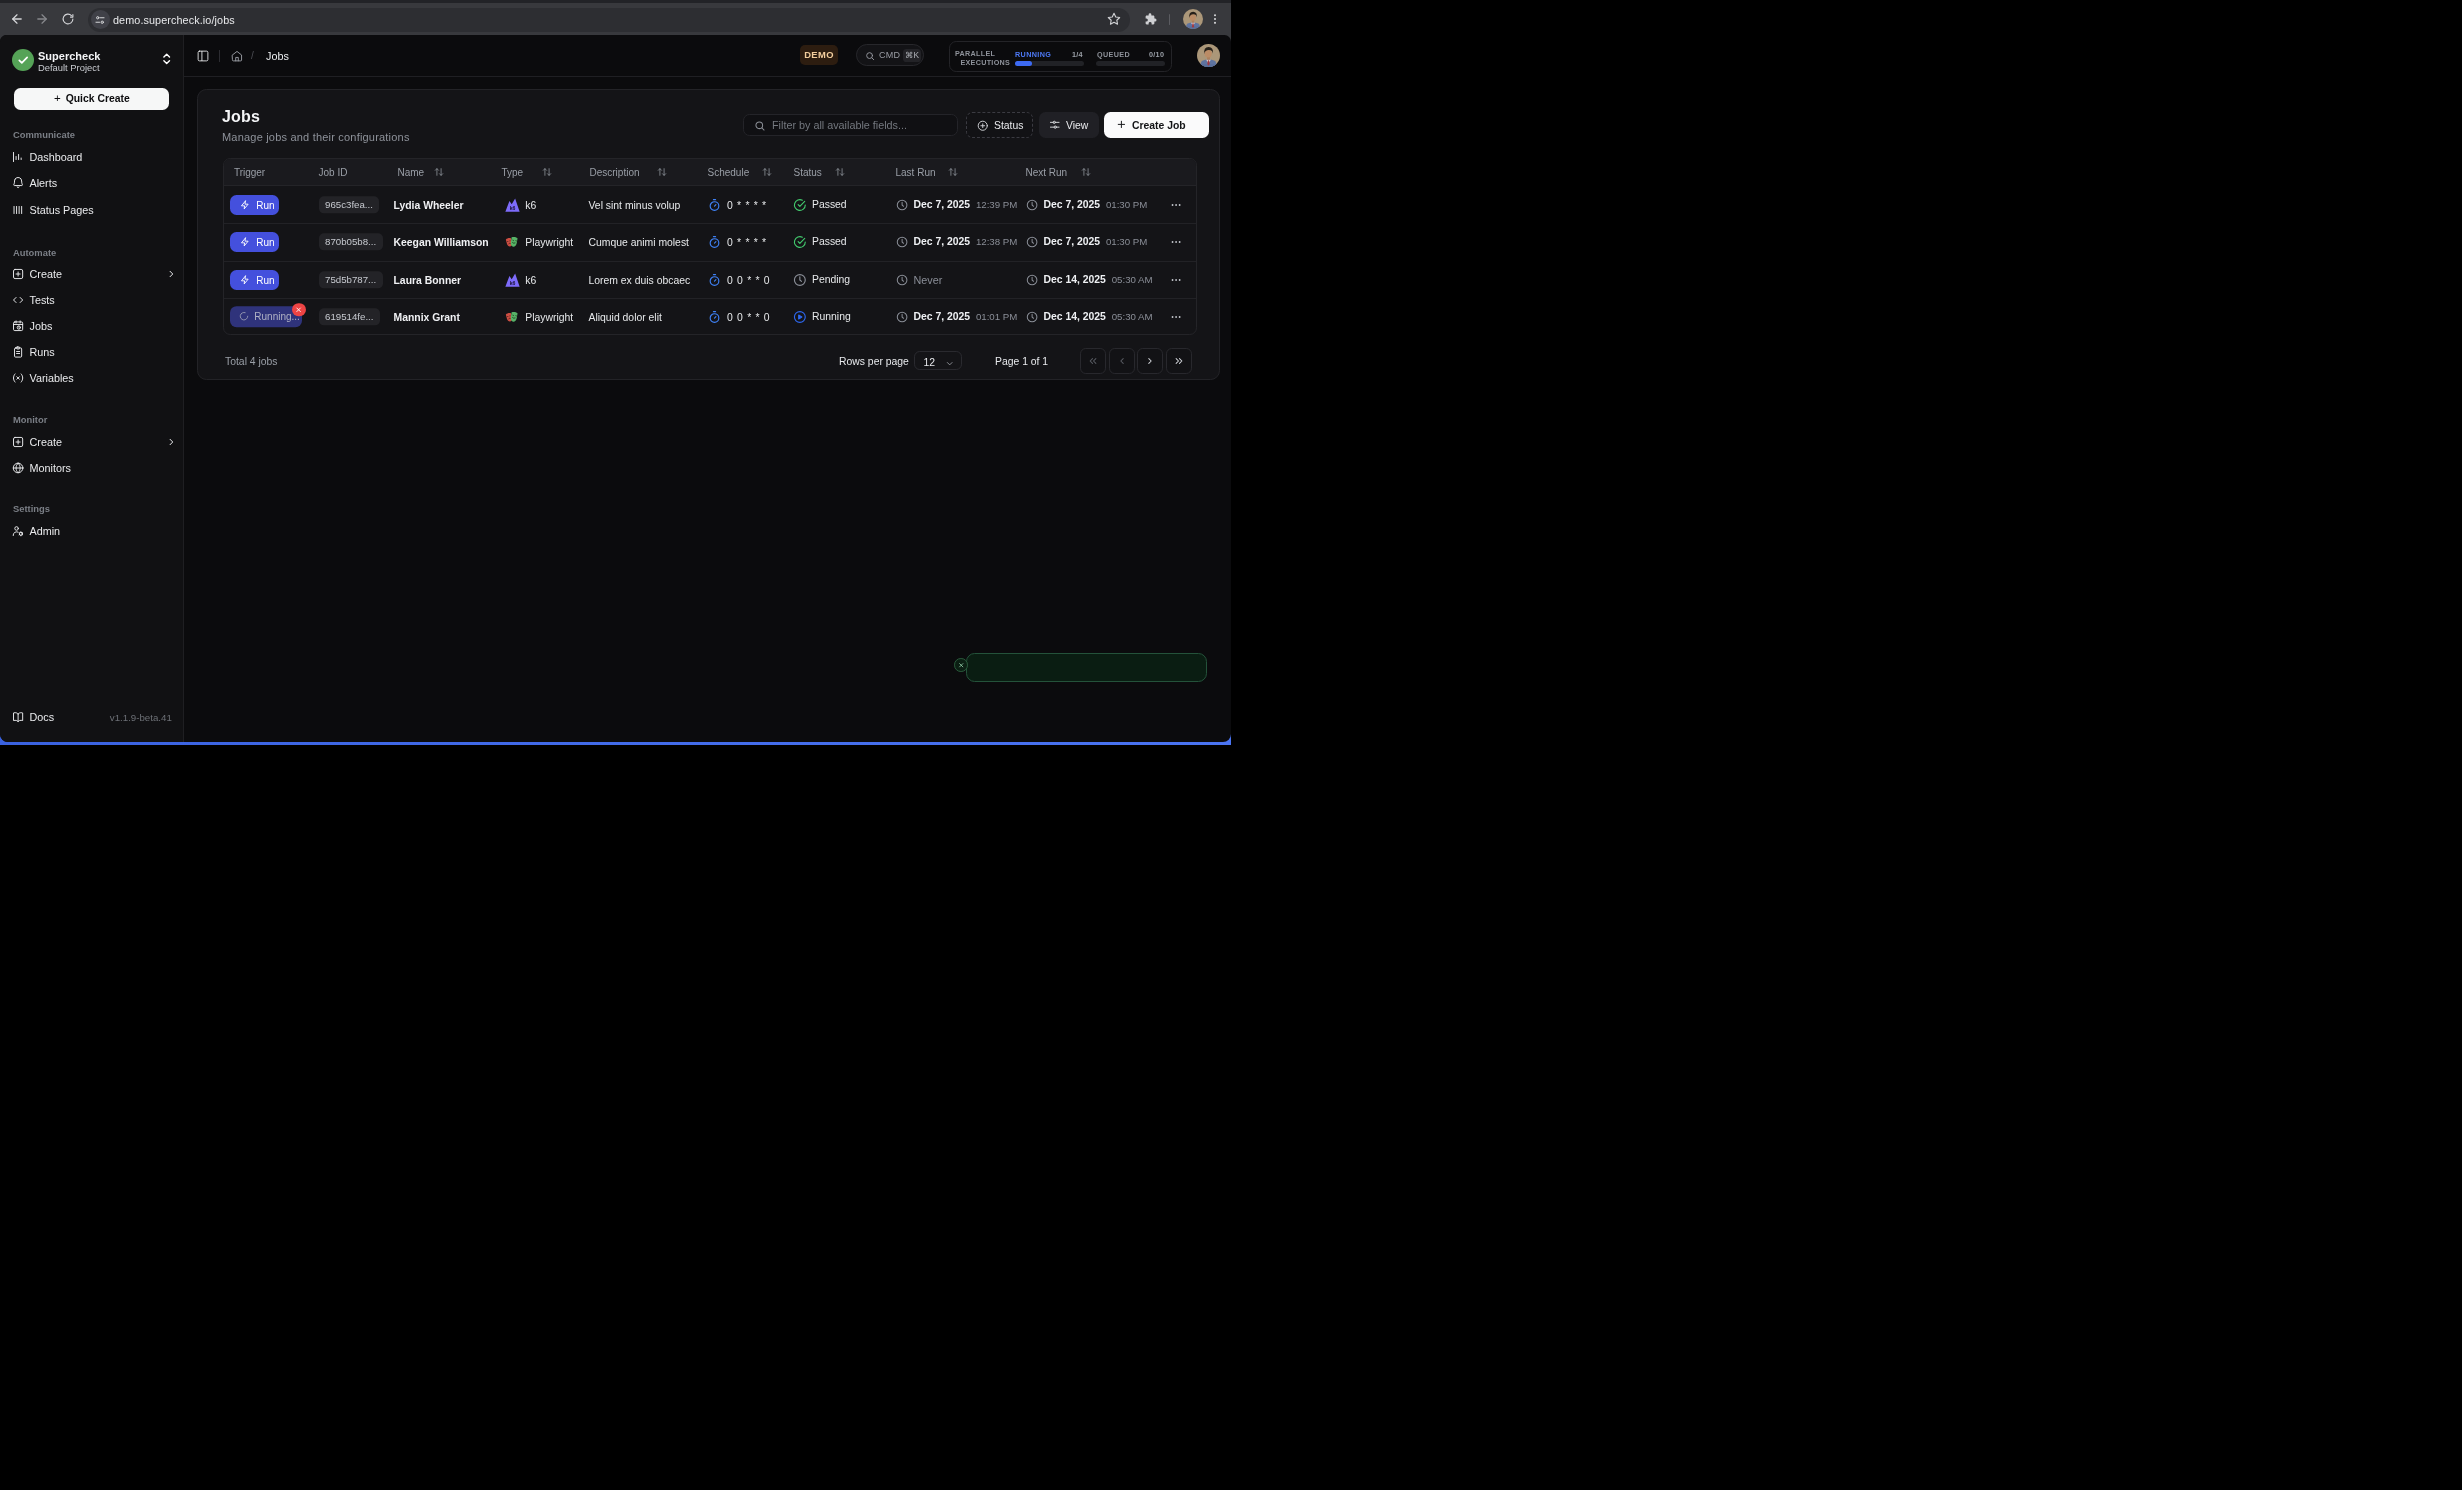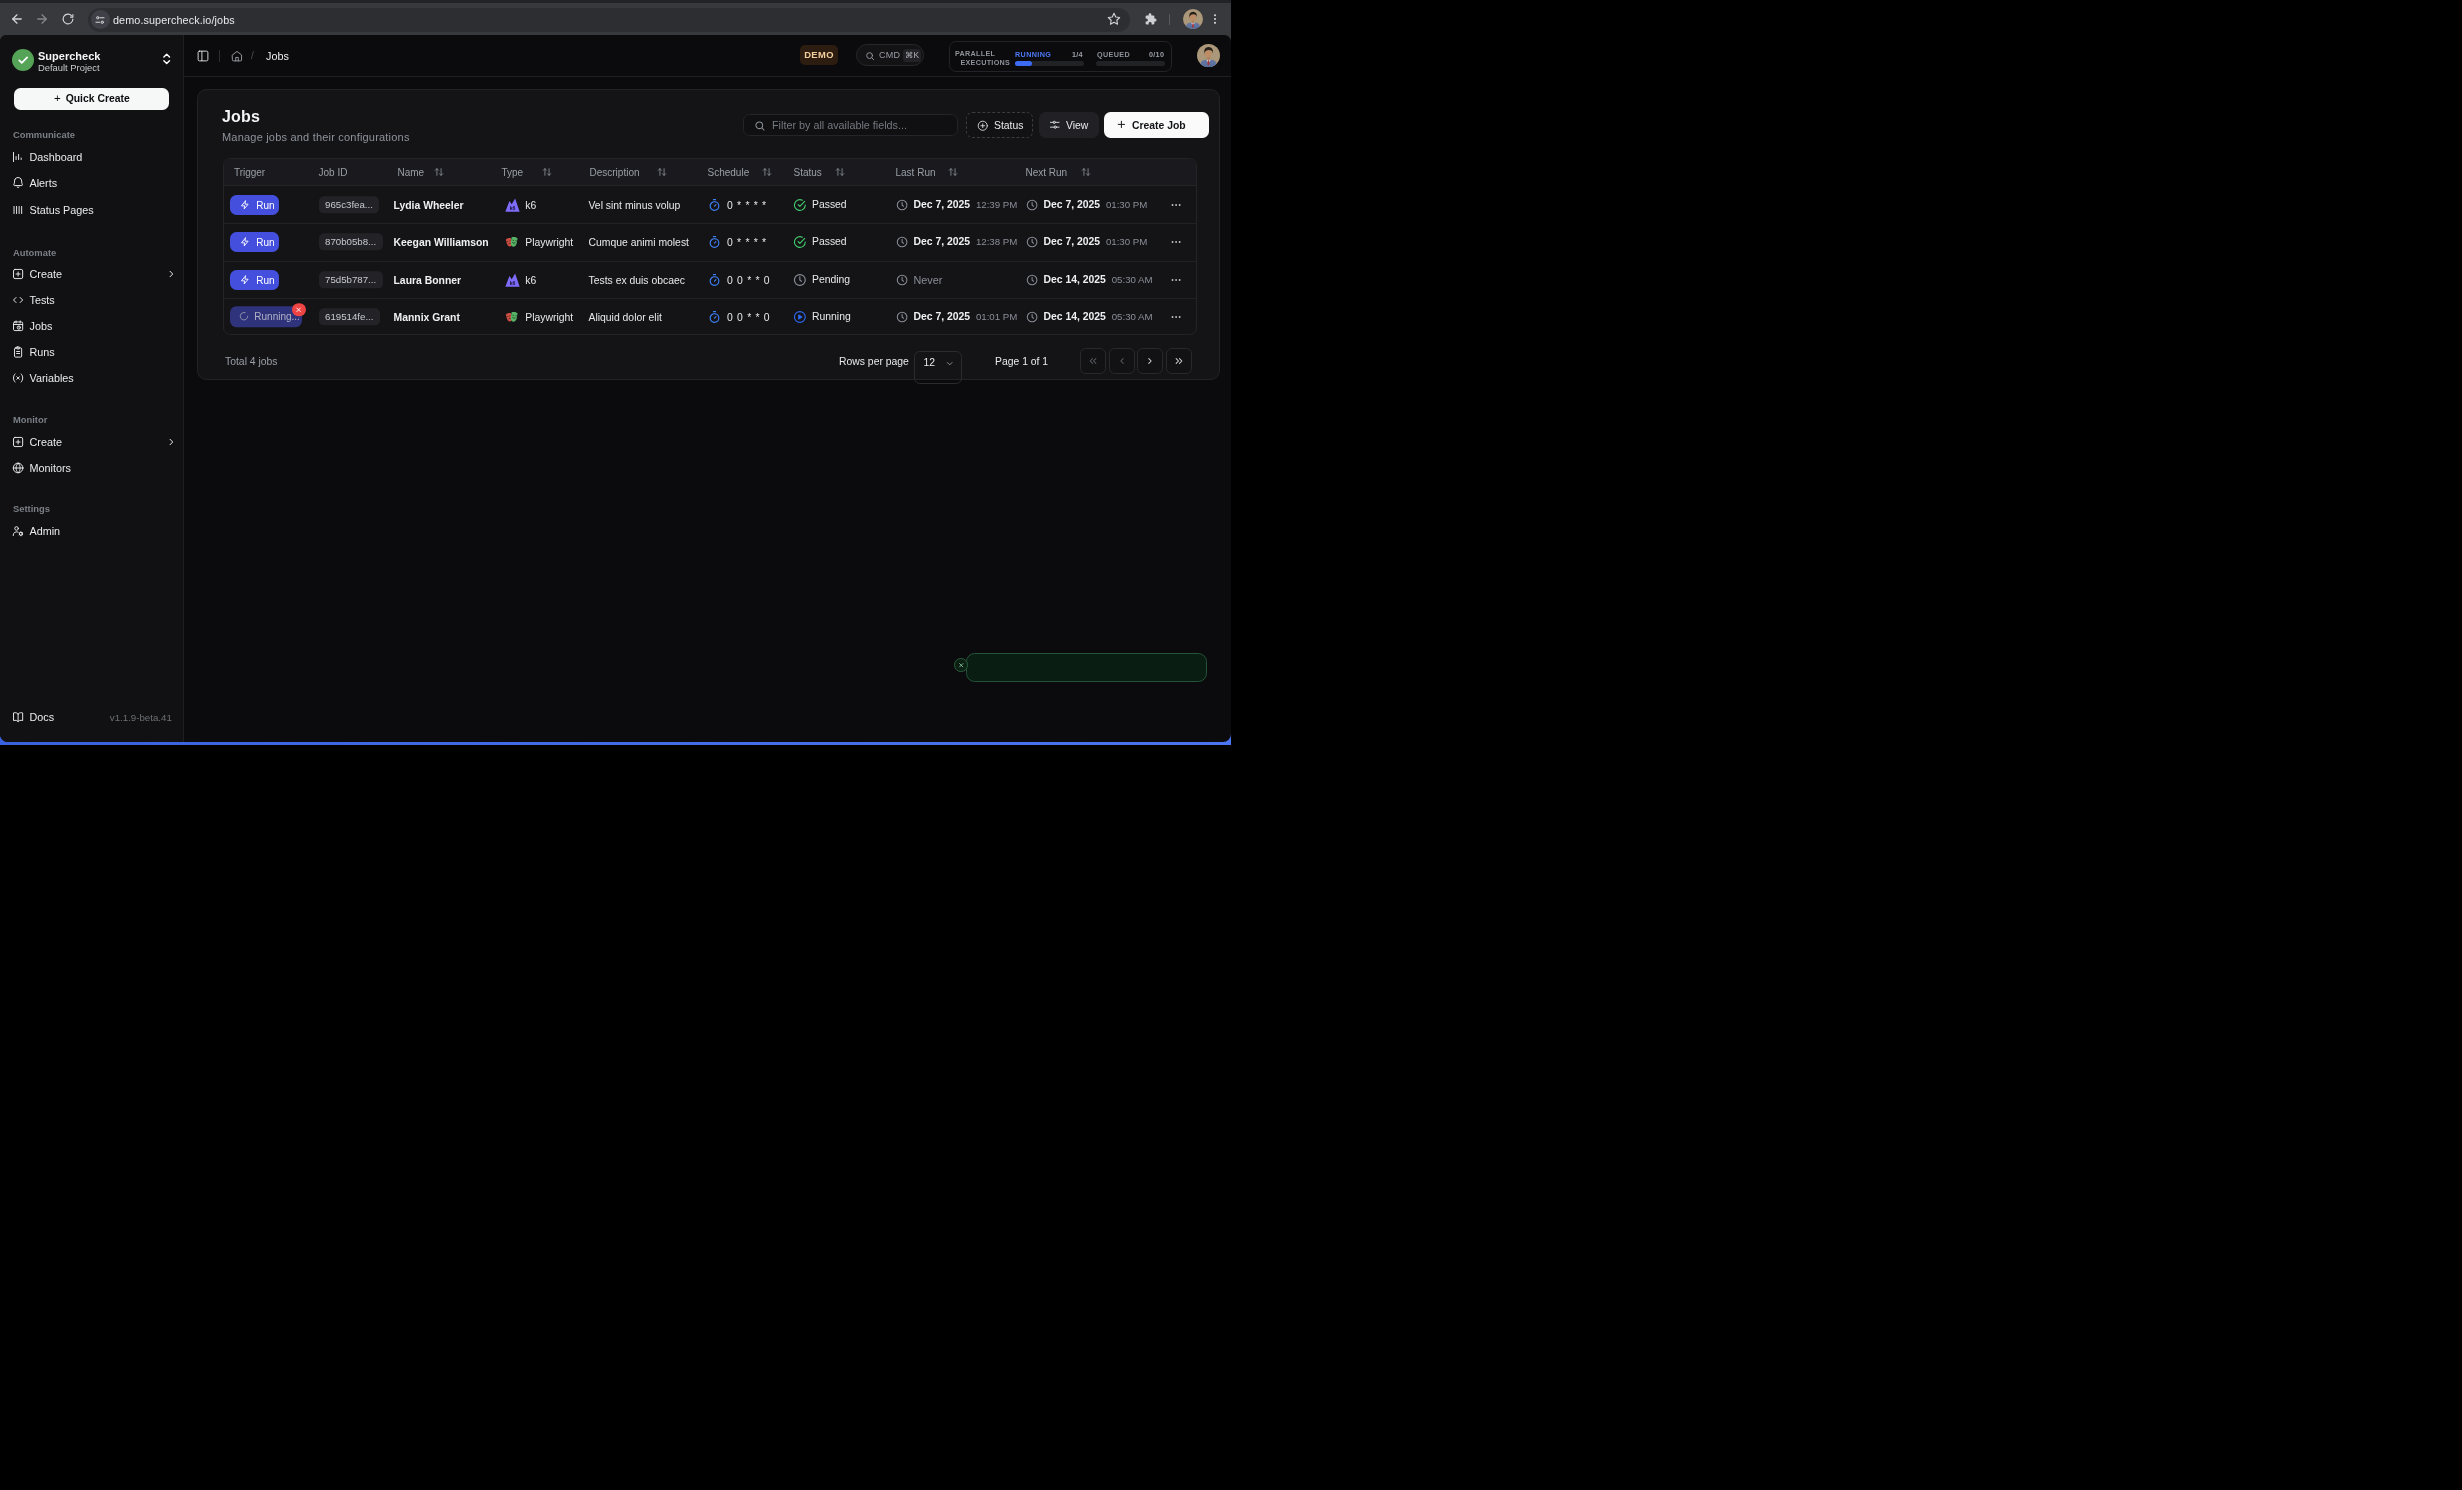--- a/index.html
+++ b/index.html
@@ -66,21 +66,21 @@
 .desc { font-size:10.4px; color:#e7e9eb; left:365px; }
 .schtxt { font-size:10.4px; color:#e7e9eb; left:503px; letter-spacing:0.7px; }
 .sttxt { font-size:10.4px; color:#e7e9eb; left:589px;text-align:right; }
 .datew { left:683px; display:flex; align-items:center; gap:5.8px; white-space:nowrap; }
 .datew2 { left:813px; display:flex; align-items:center; gap:5.8px; white-space:nowrap; }
 .dt { font-size:10.4px; font-weight:700; color:#eef0f3; }
 .tm { font-size:9.7px; color:#8a8e97; }
 .nv { font-size:10.8px; color:#8a8e97; }
 #totjobs { position:absolute; left:27px; top:261px; height:21.6px; line-height:21.6px; font-size:10.4px; color:#9a9fa7; }
 #rpp { position:absolute; left:641px; top:261px; height:21.6px; line-height:21.6px; font-size:10.4px; color:#e8eaed; }
-#rppsel { position:absolute; left:716px; top:261px; width:48px; height:33px; border:0.7px solid #2a2a2f; border-radius:5.8px; }
+#rppsel { position:absolute; left:716px; top:261px; width:48px; height:19px; border:0.7px solid #2a2a2f; border-radius:5.8px; }
 #pageof { position:absolute; left:797px; top:261px; height:21.6px; line-height:21.6px; font-size:10.4px; color:#e8eaed; }
 .pgbtn { position:absolute; top:258px; width:26px; height:26px; border:0.7px solid #28282d; background:#121215; border-radius:5.8px; }
 
 #toastback { position:absolute; left:966px; top:653px; width:241px; height:29px; background:#0a1d12; border:0.7px solid #24523a; border-radius:8.6px; }
 #toast { position:absolute; left:958px; top:662px; width:267px; height:69px; background:#0b1f13; border:0.7px solid #2a5c3c; border-radius:8.6px; box-shadow:0 5.8px 17.3px rgba(0,0,0,0.5); }
 #toastx { position:absolute; left:954px; top:658px; width:13.7px; height:13.7px; border-radius:50%; background:#0b1f13; border:0.7px solid #2a5c3c; }
 .ttitle { position:absolute; left:28.4px; top:13.7px; font-size:10.4px; font-weight:700; color:#d5f9e3; }
 .tbody { position:absolute; left:28.4px; top:28.4px; font-size:10px; color:#8fe7b2; }
 .tlink { position:absolute; left:28.4px; top:42px; font-size:10px; color:#8fe7b2; text-decoration:underline; }
 </style>
@@ -576,21 +576,21 @@
           <div class="cell nm">Laura Bonner</div>
           <div class="cell" style="left:281px;display:flex;align-items:center;gap:5.8px">
               <span style="display:flex">
                 <svg width="15" height="15" viewBox="0 0 21 21">
                   <polygon points="0.5,20 6.2,5 9.4,9.5 14.2,1.5 20.5,20" fill="#7d6bfa"></polygon>
                   <text x="10.6" y="18" font-size="7.2" font-weight="700" fill="#181030" text-anchor="middle" font-family="Liberation Sans,sans-serif">k6</text>
                 </svg>
               </span>
               <span class="typ" style="position:static">k6</span>
             </div>
-          <div class="cell desc">Tests ex duis obcaec</div>
+          <div class="cell desc">Lorem ex duis obcaec</div>
           <div class="cell" style="left:484px;display:flex;align-items:center;gap:6.5px">
               <span style="display:flex">
                 <svg width="13" height="13" viewBox="0 0 24 24" fill="none" stroke="#3f82f7" stroke-width="2.1" stroke-linecap="round" stroke-linejoin="round">
                   <path d="M10 2h4"></path>
                   <circle cx="12" cy="14" r="8"></circle>
                   <path d="M12 14l2.6-2.6"></path>
                 </svg>
               </span>
               <span class="schtxt" style="position:static">0 0 * * 0</span>
             </div>

